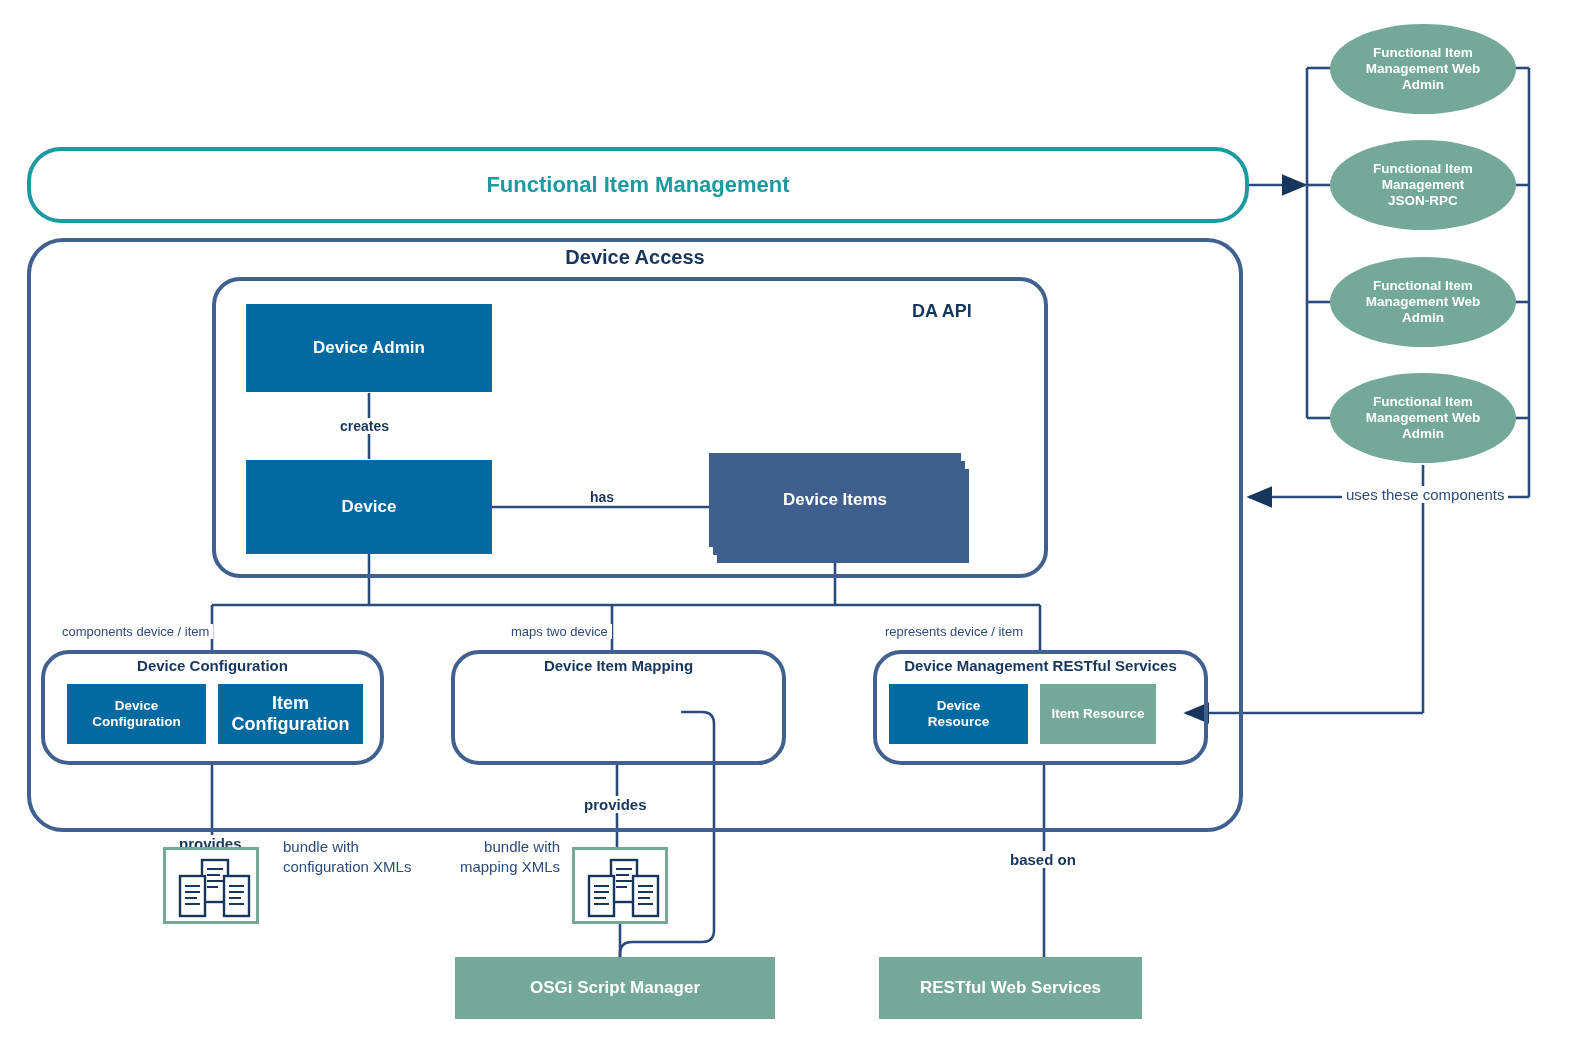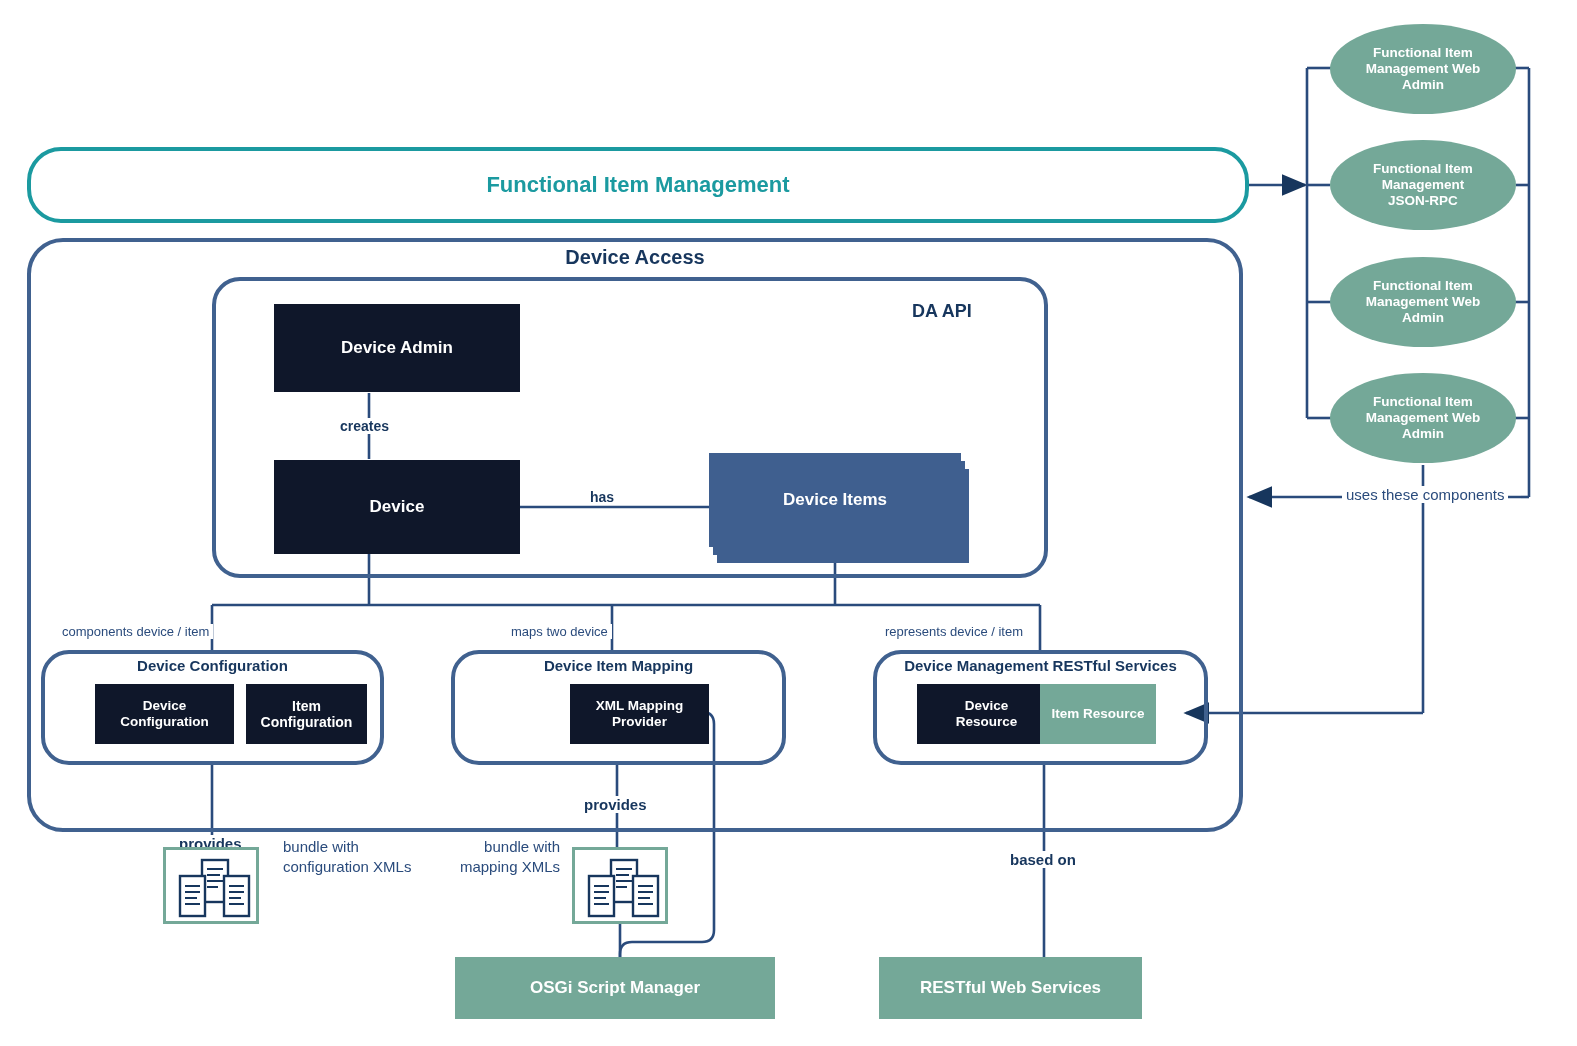--- a/index.html
+++ b/index.html
@@ -14,21 +14,21 @@
   
   .group{position:absolute;border:4px solid #40618f;border-radius:36px;background:transparent;box-sizing:border-box;}
   .group.teal{border-color:#1b9aa0;border-radius:34px;text-decoration:underline;}
   .group.sub{border-width:4px;border-radius:28px;}
 
   .grp-title{position:absolute;width:100%;text-align:center;color:#17365d;font-weight:bold;}
 
   
   .box{position:absolute;box-sizing:border-box;display:flex;align-items:center;justify-content:center;
        text-align:center;color:#ffffff;font-weight:bold;line-height:1.15;}
-  .box.blue{background:#0f172a;margin-left:28px;}
+  .box.blue{background:#0369a1;}
   .box.green{background:#74a898;}
 
   .stack{position:absolute;}
   .stack .sh{position:absolute;background:#3f5f8f;}
   .stack .face{position:absolute;background:#3f5f8f;display:flex;align-items:center;justify-content:center;
        color:#fff;font-weight:bold;}
 
   .ellipse{position:absolute;border-radius:50%;background:#74a898;display:flex;align-items:center;
        justify-content:center;text-align:center;color:#ffffff;font-weight:bold;line-height:1.2;box-sizing:border-box;}
 
@@ -115,28 +115,26 @@
     <div class="face" style="left:0;top:0;width:252px;height:94px;font-size:17px;">Device Items</div>
   </div>
 
   <div class="edge-lbl" style="left:336px;top:418px;font-size:14px;">creates</div>
   <div class="edge-lbl" style="left:586px;top:489px;font-size:14px;">has</div>
 
   <div class="group sub" style="left:41px;top:650px;width:343px;height:115px;"></div>
   <div class="lbl" style="left:41px;top:657px;width:343px;text-align:center;font-size:15px;">Device Configuration</div>
   <div class="box blue" style="left:67px;top:684px;width:139px;height:60px;font-size:13.5px;white-space:pre-line;">Device
 Configuration</div>
-  <div class="box blue" style="left:218px;top:684px;width:121px;height:60px;font-size:14px;white-space:pre-line;">Item
+  <div class="box blue" style="left:218px;top:684px;width:145px;height:60px;font-size:18px;white-space:pre-line;">Item
 Configuration</div>
   <div class="edge-lbl thin" style="left:58px;top:624px;font-size:13px;">components device / item</div>
 
   <div class="group sub" style="left:451px;top:650px;width:335px;height:115px;"></div>
   <div class="lbl" style="left:451px;top:657px;width:335px;text-align:center;font-size:15px;">Device Item Mapping</div>
-  <div class="box blue" style="left:542px;top:684px;width:139px;height:60px;font-size:13.5px;white-space:pre-line;">XML Mapping
-Provider</div>
   <div class="edge-lbl thin" style="left:507px;top:624px;font-size:13px;">maps two device</div>
 
   <div class="group sub" style="left:873px;top:650px;width:335px;height:115px;"></div>
   <div class="lbl" style="left:873px;top:657px;width:335px;text-align:center;font-size:15px;">Device Management RESTful Services</div>
   <div class="box blue" style="left:889px;top:684px;width:139px;height:60px;font-size:13.5px;white-space:pre-line;">Device
 Resource</div>
   <div class="box green" style="left:1040px;top:684px;width:116px;height:60px;font-size:13.5px;white-space:pre-line;">Item Resource</div>
   <div class="edge-lbl thin" style="left:881px;top:624px;font-size:13px;">represents device / item</div>
 
   <div class="edge-lbl" style="left:175px;top:835px;font-size:15px;">provides</div>

